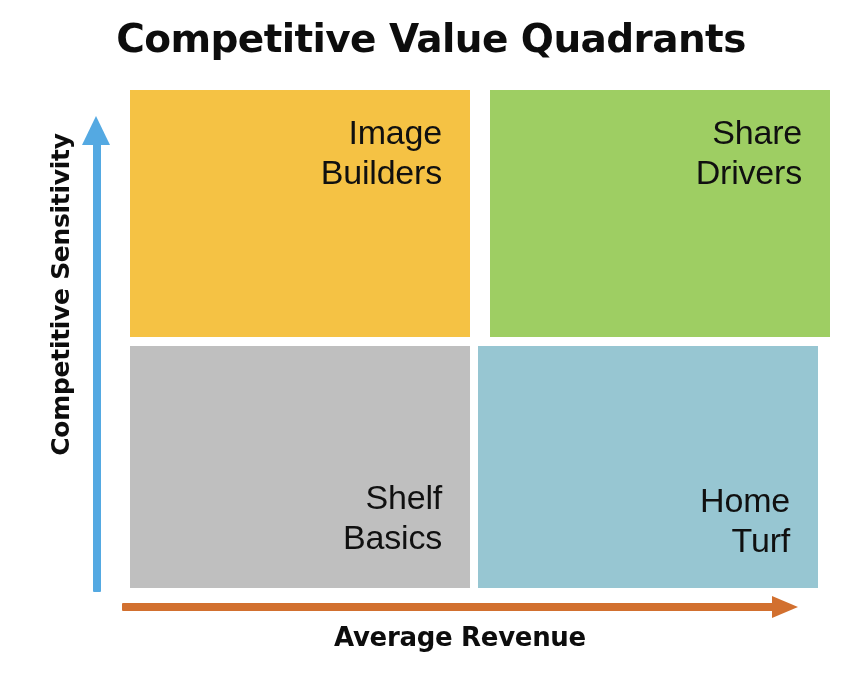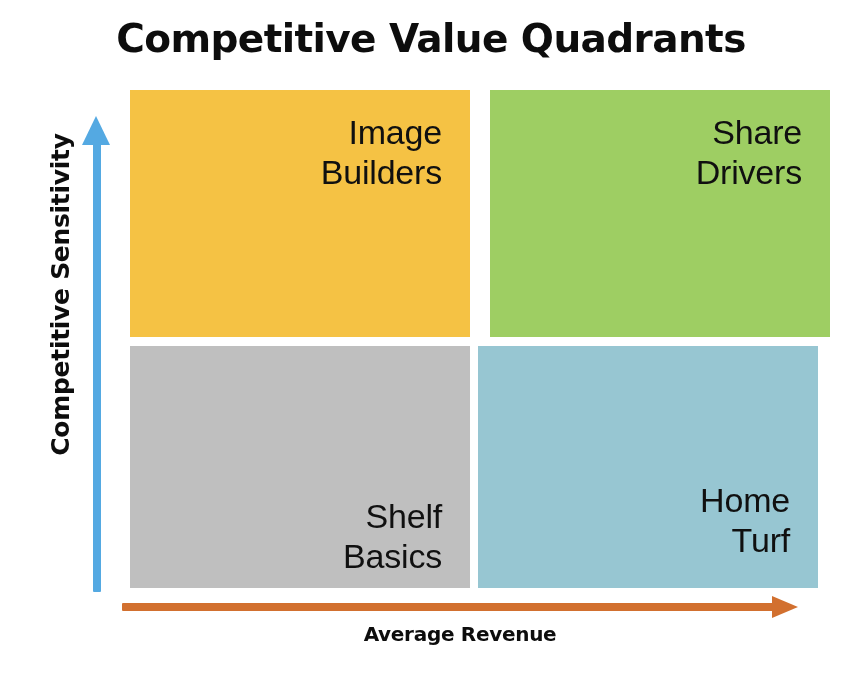--- a/index.html
+++ b/index.html
@@ -75,21 +75,21 @@
     margin-left: 12px;
   }
   .quad-bl {
     left: 0;
     top: 256px;
     width: 340px;
     height: 242px;
     display: flex;
     align-items: flex-end;
     justify-content: flex-end;
-    padding-bottom: 12px;
+    padding-bottom: 31px;
   }
   .quad-br {
     left: 348px;
     top: 256px;
     width: 340px;
     height: 242px;
     display: flex;
     align-items: flex-end;
     justify-content: flex-end;
     padding-bottom: 28px;
@@ -166,21 +166,21 @@
     border-top: 11px solid transparent;
     border-bottom: 11px solid transparent;
   }
   .x-axis-title {
     position: absolute;
     left: 122px;
     top: 622px;
     width: 676px;
     text-align: center;
     font-family: "DejaVu Sans", sans-serif;
-    font-size: 20px;
+    font-size: 26px;
     font-weight: bold;
     letter-spacing: -0.3px;
     color: #0d0d0d;
     white-space: nowrap;
   }
 </style>
 </head>
 <body>
 
 <div id="chart-root">

